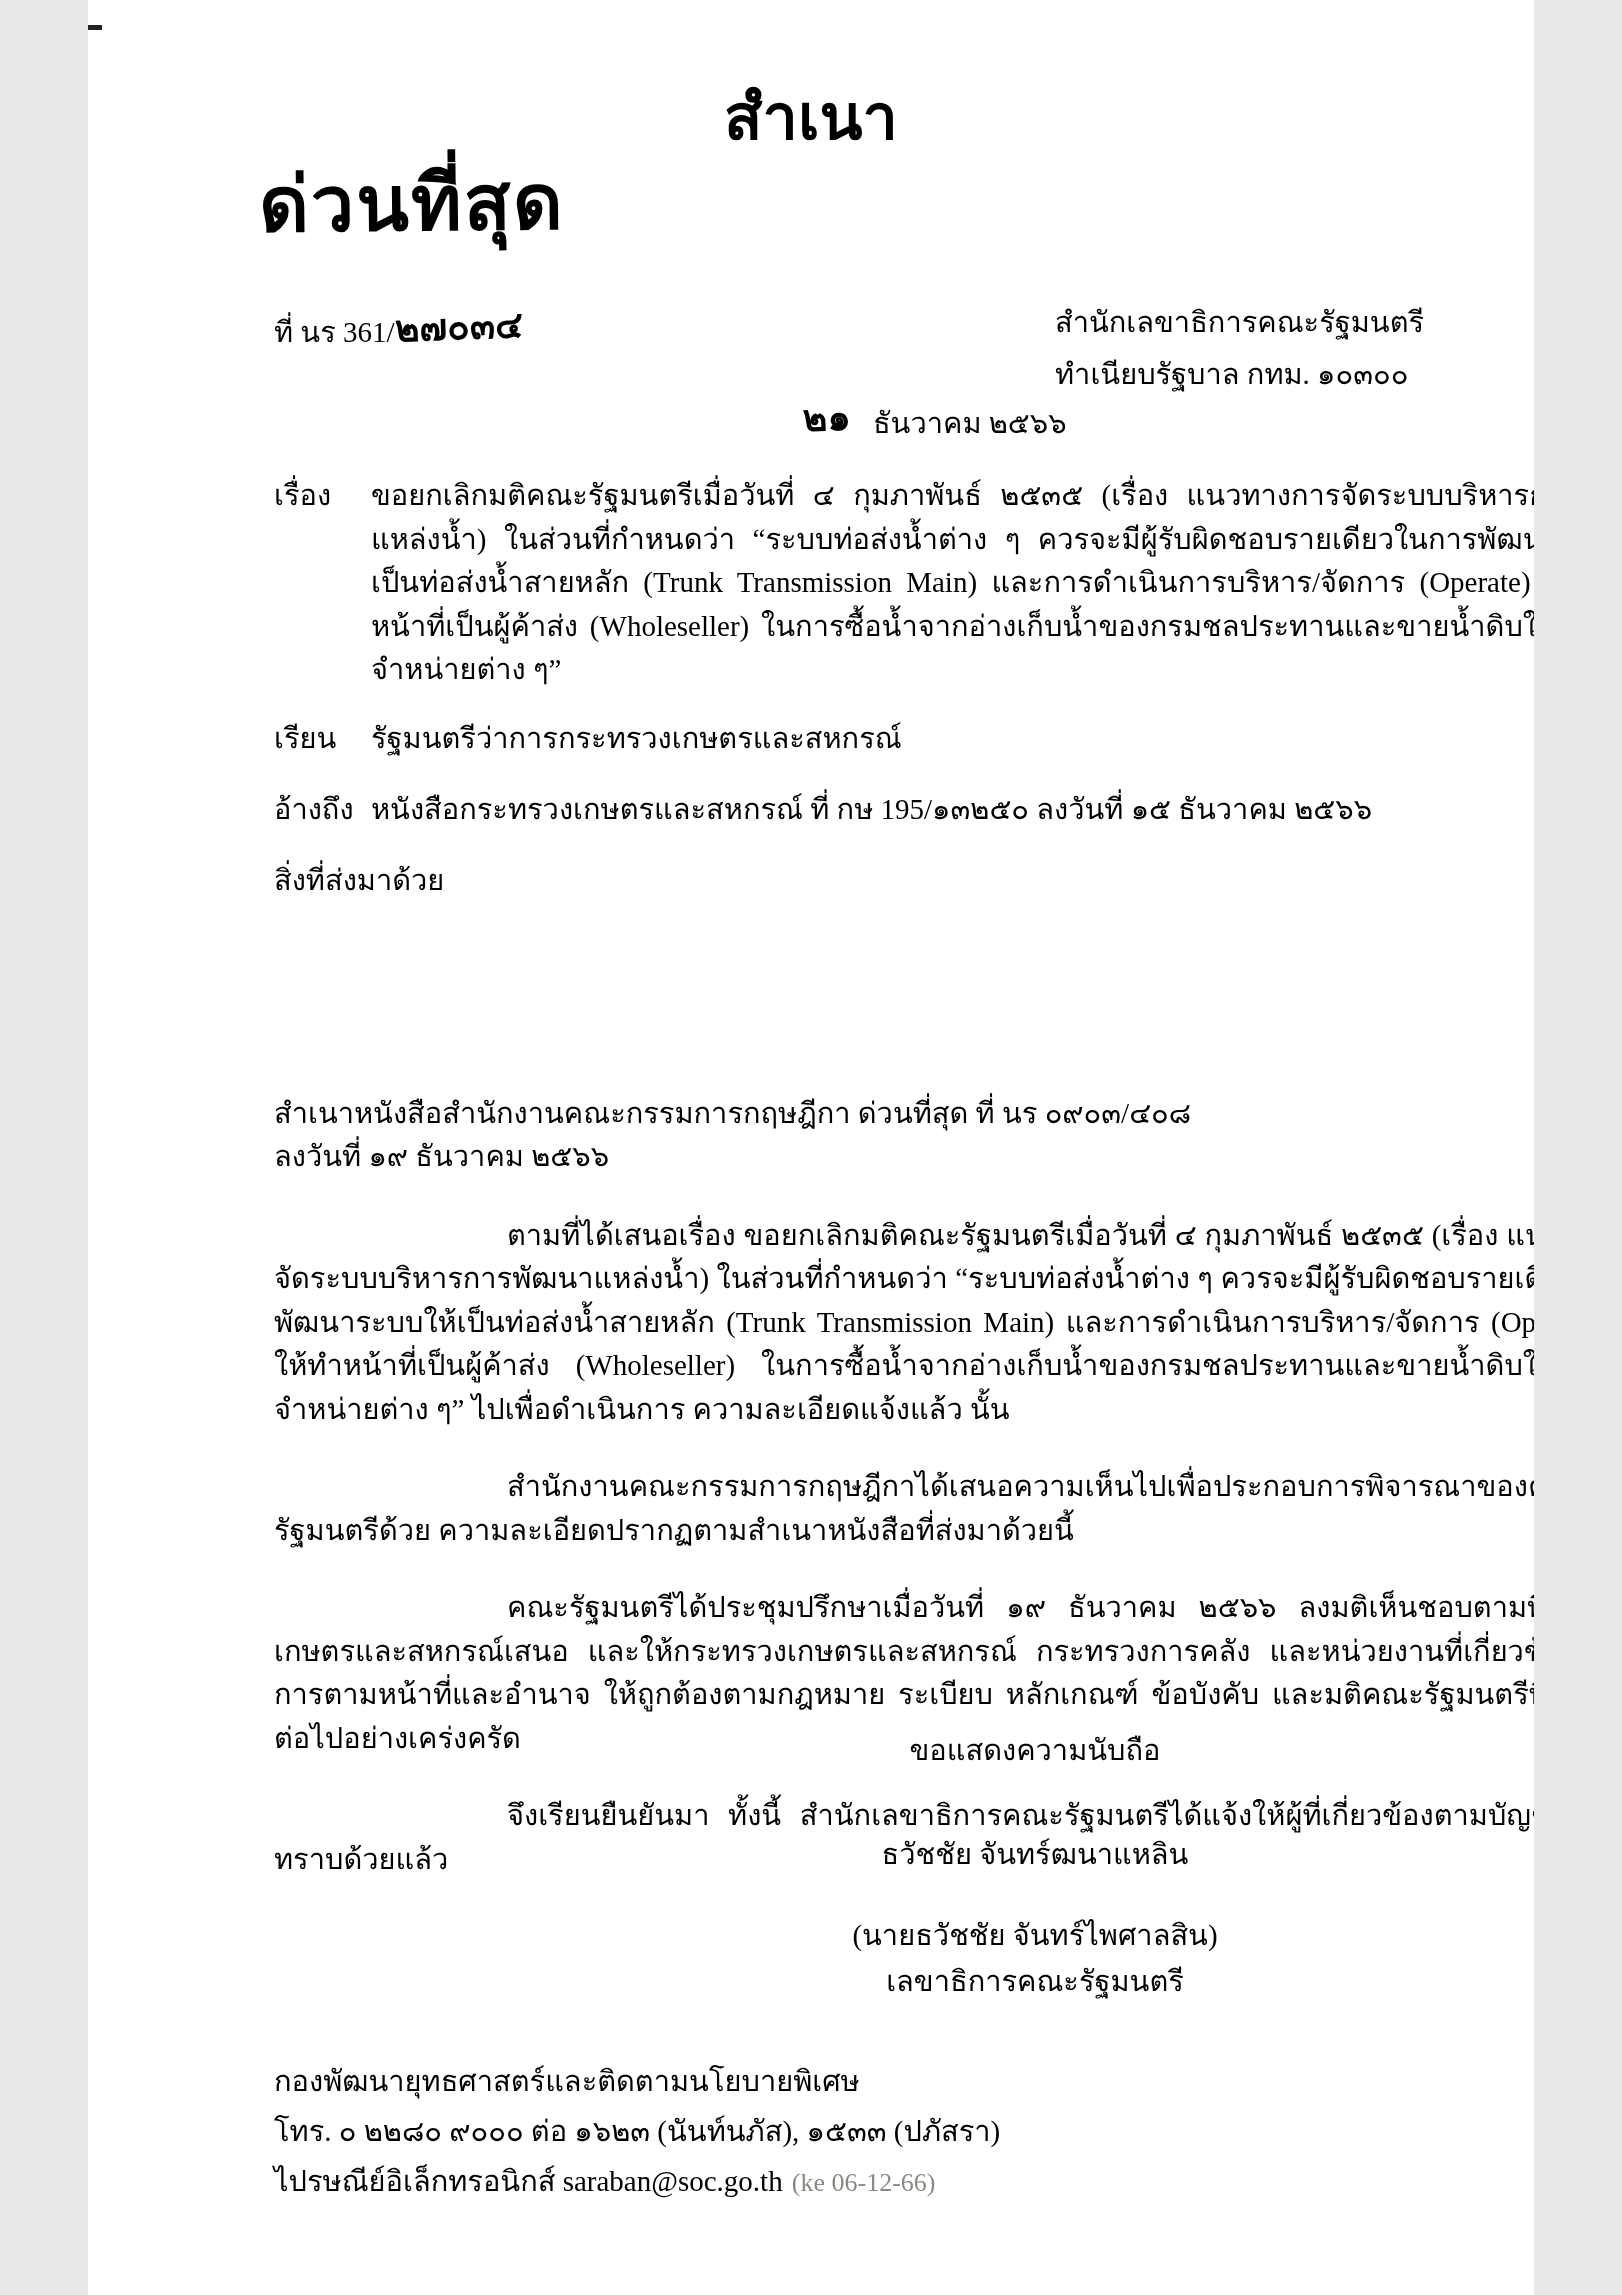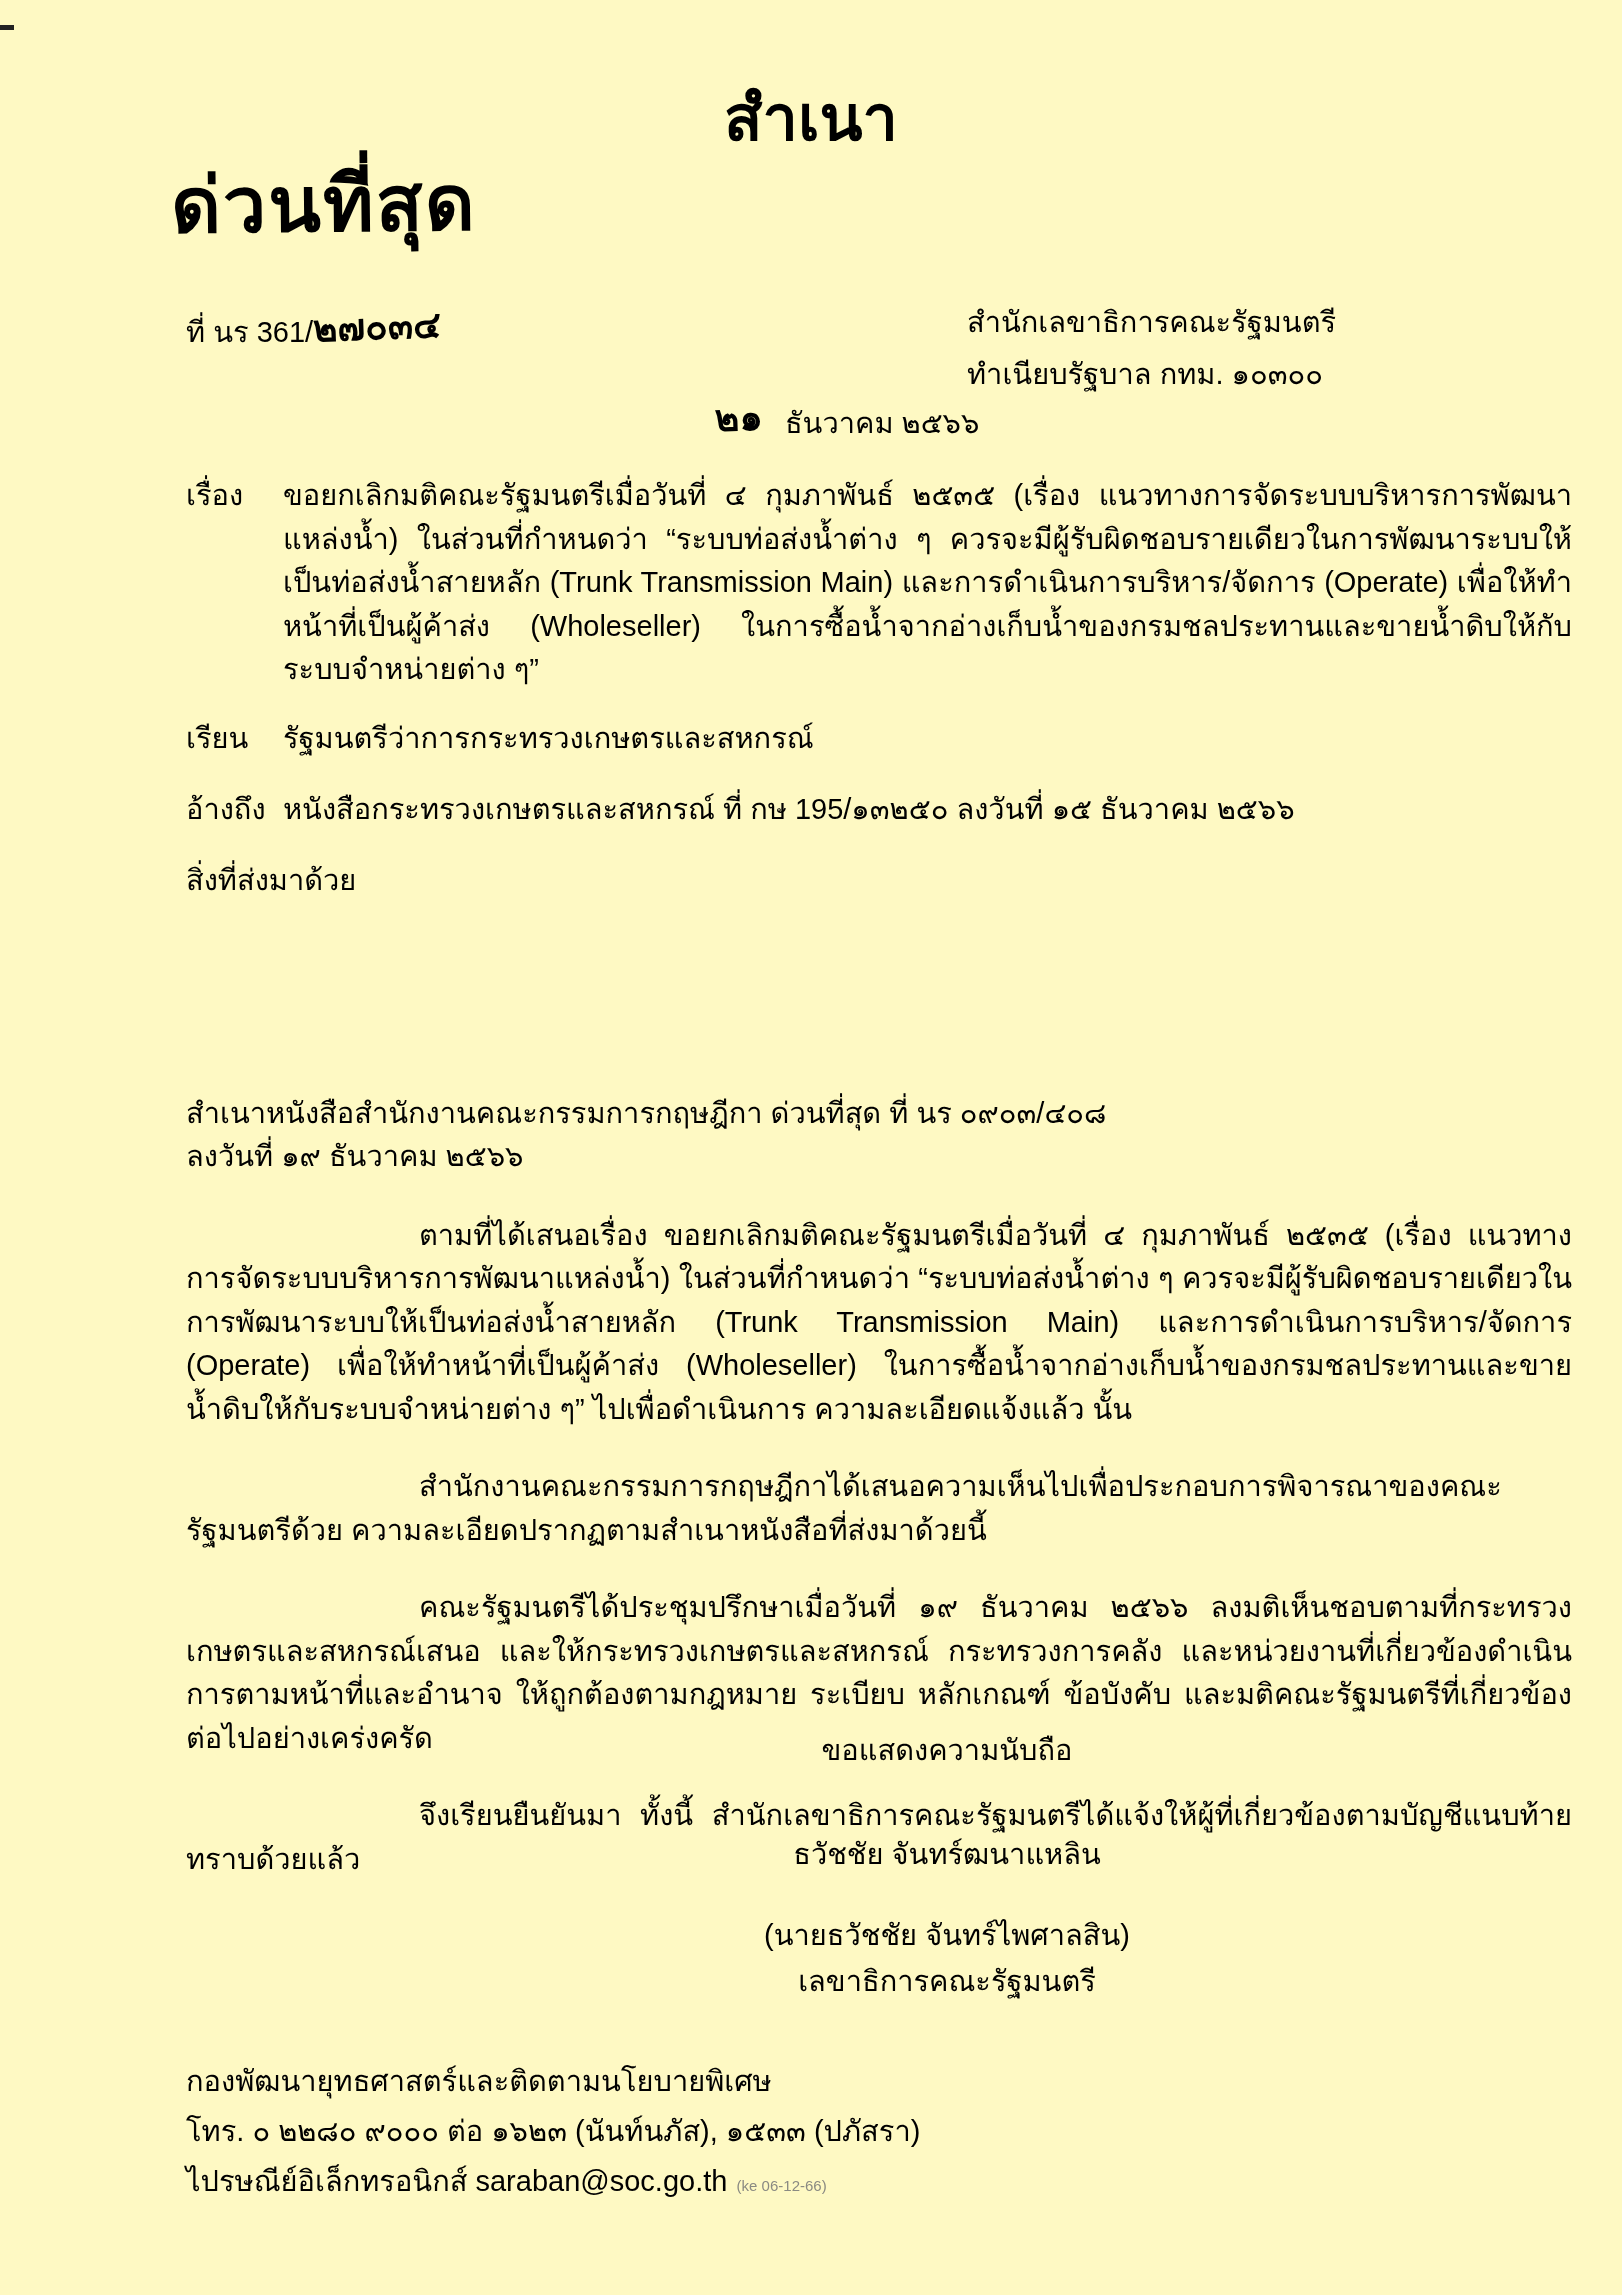--- a/index.html
+++ b/index.html
@@ -1,23 +1,23 @@
 <!DOCTYPE html>
 <html lang="th" style="font-size:10.5px"><head>
 <meta charset="utf-8">
 <style>
   html, body { margin: 0; padding: 0; background: #e8e8e8; }
   .page {
     position: relative;
-    width: 1622px;
+    width: 1446px;
     height: 2295px;
     margin: 0 auto;
-    background: #fef9c3;
+    background: #ffffff;
     color: #000000;
-    font-family: Liberation Sans, sans-serif;
+    font-family: Liberation Serif, serif;
     font-size: 29px;
     line-height: 1.5;
     overflow: hidden;
   }
   .corner-artifact {
     position: absolute; top: 25px; left: 0;
     width: 14.4px; height: 4.6px; background: #222;
   }
   .copy-label {
     position: absolute; top: 84px; left: 0; right: 0;
@@ -74,21 +74,21 @@
   .closing-block .signature-name { margin-top: 60px; }
   .closing-block .signer-paren { margin-top: 38px; }
   .closing-block .signer-title { margin-top: 2.6px; }
   .footer-block {
     position: absolute; top: 2056px; left: 186px; width: 1243px;
     line-height: 50px;
     text-align: left;
   }
   .footer-note {
     color: #8a8a82;
-    font-size: 15px;
+    font-size: 26px;
     margin-left: 9.2px;
   }
 </style>
 </head>
 <body>
 
 <div class="page">
 
   <div class="corner-artifact"></div>
 

